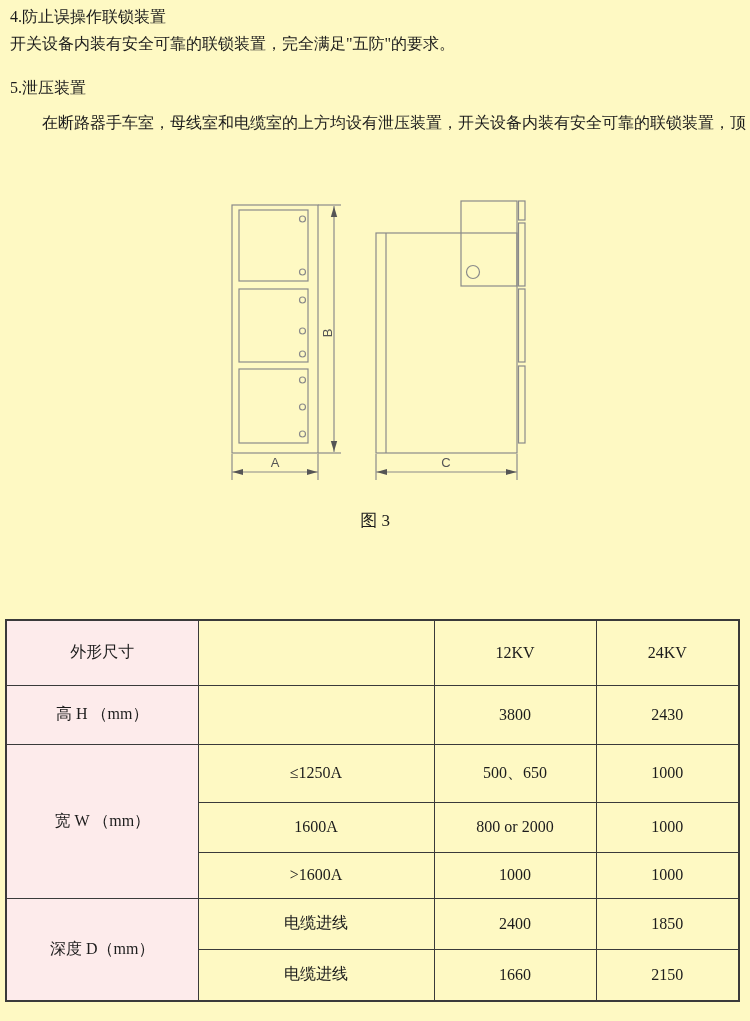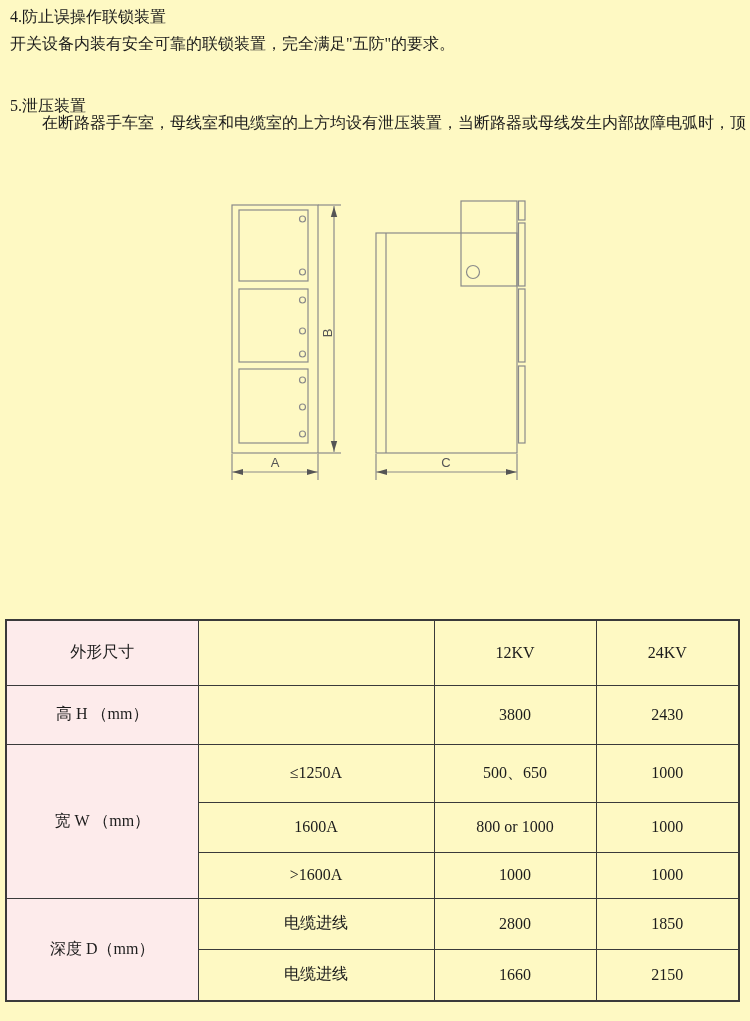--- a/index.html
+++ b/index.html
@@ -25,22 +25,22 @@
   td.pink{background:var(--header-bg,#fdebeb);}
   svg text{font-family:"Liberation Sans","DejaVu Sans",sans-serif;font-size:13px;fill:#555;}
 </style>
 </head>
 <body>
 
 <div class="page">
 
   <div class="txt" style="top:7px">4.防止误操作联锁装置</div>
   <div class="txt" style="top:34px">开关设备内装有安全可靠的联锁装置，完全满足"五防"的要求。</div>
-  <div class="txt" style="top:96px">5.泄压装置</div>
-  <div class="txt indent" style="top:113px">在断路器手车室，母线室和电缆室的上方均设有泄压装置，当断路器或母线发生内部故障电弧时，顶</div>
+  <div class="txt" style="top:78px">5.泄压装置</div>
+  <div class="txt indent" style="top:113px">在断路器手车室，母线室和电缆室的上方均设有泄压装置，开关设备内装有安全可靠的联锁装置，顶</div>
 
   <svg class="fig" width="340" height="300" viewBox="205 192 340 300" fill="none" stroke="#8a8a8a" stroke-width="1.2">
 
     <g>
       <rect x="232" y="205" width="86" height="248"></rect>
       <rect x="239" y="210" width="69" height="71"></rect>
       <rect x="239" y="289" width="69" height="73"></rect>
       <rect x="239" y="369" width="69" height="74"></rect>
       <g>
         <circle cx="302.5" cy="219" r="3"></circle>
@@ -88,20 +88,21 @@
     <g>
       <line x1="376" y1="454" x2="376" y2="480"></line>
       <line x1="517" y1="454" x2="517" y2="480"></line>
       <line x1="376" y1="472" x2="517" y2="472"></line>
       <polygon points="376.5,472 387,469 387,475" fill="#555" stroke="none"></polygon>
       <polygon points="516.5,472 506,469 506,475" fill="#555" stroke="none"></polygon>
       <text x="446" y="467" text-anchor="middle" stroke="none">C</text>
     </g>
   </svg>
 
+  <div class="caption">图 3</div>
 
 
   <table class="dim">
     <colgroup>
       <col style="width:192px">
         <col style="width:236px">
         <col style="width:162px">
         <col style="width:143px">
     </colgroup>
     <tbody>
@@ -118,32 +119,32 @@
       <td>2430</td>
     </tr>
     <tr style="height:58px">
       <td class="pink" rowspan="3">宽 W （mm）</td>
       <td>≤1250A</td>
       <td>500、650</td>
       <td>1000</td>
     </tr>
     <tr style="height:50px">
       <td>1600A</td>
-      <td>800 or 1000</td>
+      <td>800 or 2000</td>
       <td>1000</td>
     </tr>
     <tr style="height:46px">
       <td>&gt;1600A</td>
       <td>1000</td>
       <td>1000</td>
     </tr>
     <tr style="height:51px">
       <td class="pink" rowspan="2">深度 D（mm）</td>
       <td>电缆进线</td>
-      <td>2800</td>
+      <td>2400</td>
       <td>1850</td>
     </tr>
     <tr style="height:52px">
       <td>电缆进线</td>
       <td>1660</td>
       <td>2150</td>
     </tr>
   </tbody>
     </table>
 </div>

